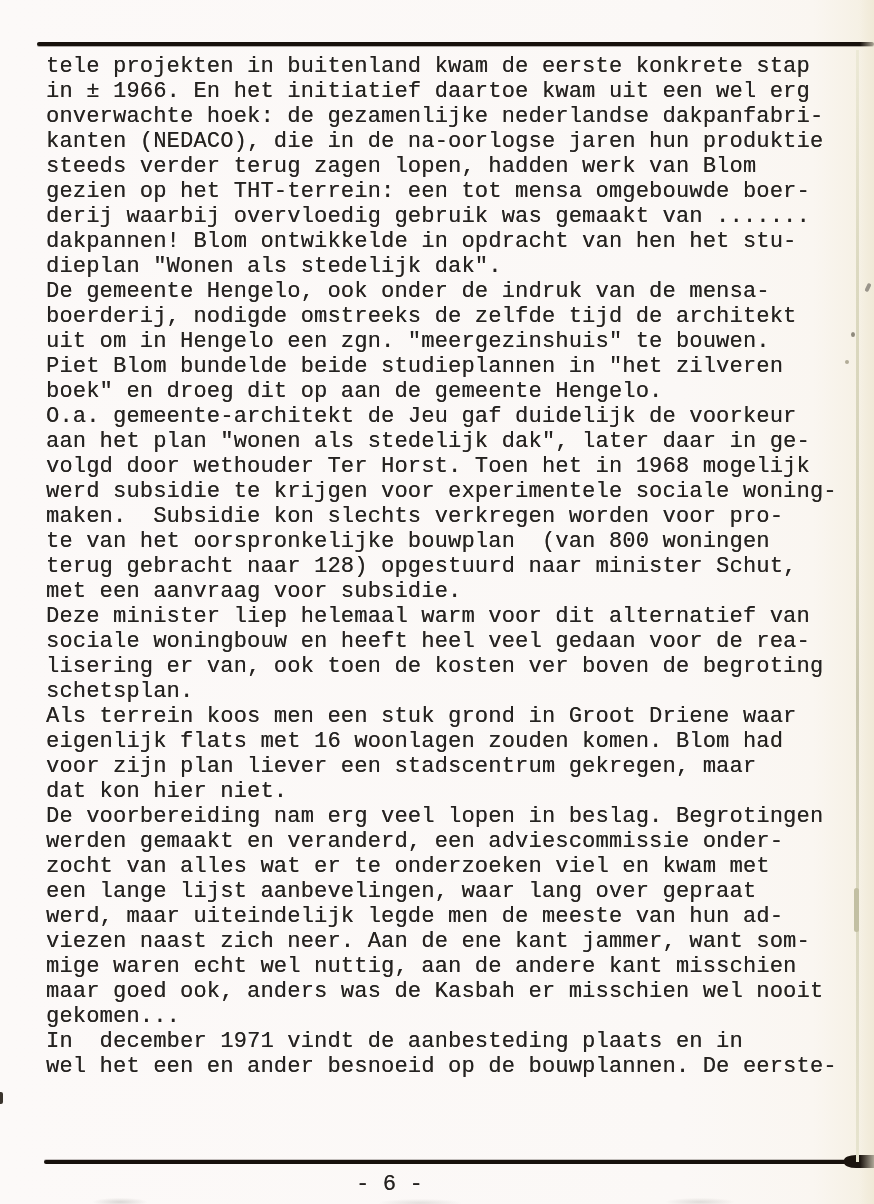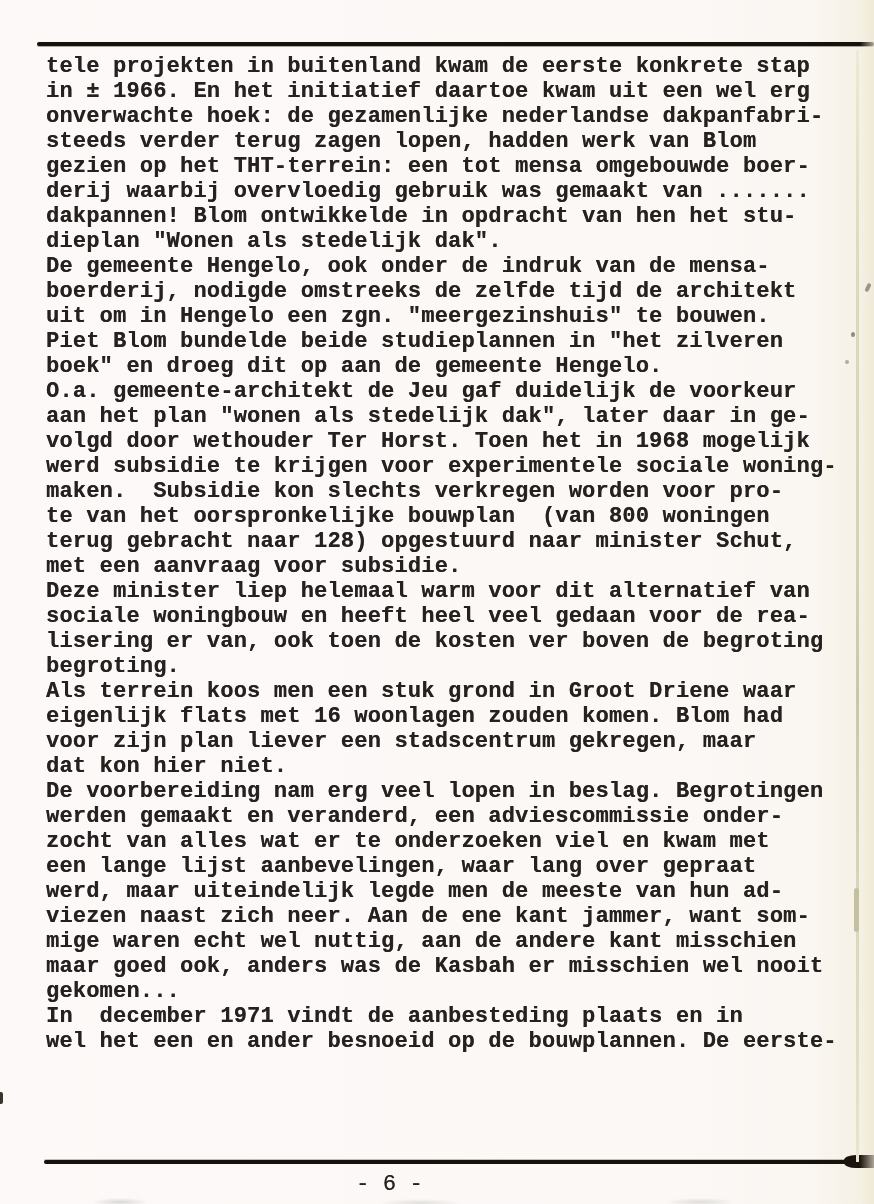--- a/index.html
+++ b/index.html
@@ -49,21 +49,20 @@
   }
   
   .text-block {
     position: absolute;
     left: 46px;
     top: 54px;
     font-size: 22px;
     line-height: 25px;
     letter-spacing: 0.2px;
     text-shadow: 0.2px 0.3px 0.6px rgba(35,28,22,0.7);
-    font-weight: bold;
   }
   .line {
     white-space: pre;
     height: 25px;
   }
   .page-number {
     position: absolute;
     left: 356px;
     top: 1172px;
     font-size: 22px;
@@ -130,20 +129,21 @@
 <body>
 
 <div class="page">
 
   <div class="rule top"></div>
 
   <div class="text-block">
       <div class="line">tele projekten in buitenland kwam de eerste konkrete stap</div>
       <div class="line">in ± 1966. En het initiatief daartoe kwam uit een wel erg</div>
       <div class="line">onverwachte hoek: de gezamenlijke nederlandse dakpanfabri-</div>
+      <div class="line">kanten (NEDACO), die in de na-oorlogse jaren hun produktie</div>
       <div class="line">steeds verder terug zagen lopen, hadden werk van Blom</div>
       <div class="line">gezien op het THT-terrein: een tot mensa omgebouwde boer-</div>
       <div class="line">derij waarbij overvloedig gebruik was gemaakt van .......</div>
       <div class="line">dakpannen! Blom ontwikkelde in opdracht van hen het stu-</div>
       <div class="line">dieplan "Wonen als stedelijk dak".</div>
       <div class="line">De gemeente Hengelo, ook onder de indruk van de mensa-</div>
       <div class="line">boerderij, nodigde omstreeks de zelfde tijd de architekt</div>
       <div class="line">uit om in Hengelo een zgn. "meergezinshuis" te bouwen.</div>
       <div class="line">Piet Blom bundelde beide studieplannen in "het zilveren</div>
       <div class="line">boek" en droeg dit op aan de gemeente Hengelo.</div>
@@ -151,21 +151,21 @@
       <div class="line">aan het plan "wonen als stedelijk dak", later daar in ge-</div>
       <div class="line">volgd door wethouder Ter Horst. Toen het in 1968 mogelijk</div>
       <div class="line">werd subsidie te krijgen voor experimentele sociale woning-</div>
       <div class="line">maken.  Subsidie kon slechts verkregen worden voor pro-</div>
       <div class="line">te van het oorspronkelijke bouwplan  (van 800 woningen</div>
       <div class="line">terug gebracht naar 128) opgestuurd naar minister Schut,</div>
       <div class="line">met een aanvraag voor subsidie.</div>
       <div class="line">Deze minister liep helemaal warm voor dit alternatief van</div>
       <div class="line">sociale woningbouw en heeft heel veel gedaan voor de rea-</div>
       <div class="line">lisering er van, ook toen de kosten ver boven de begroting</div>
-      <div class="line">begroting.</div>
+      <div class="line">schetsplan.</div>
       <div class="line">Als terrein koos men een stuk grond in Groot Driene waar</div>
       <div class="line">eigenlijk flats met 16 woonlagen zouden komen. Blom had</div>
       <div class="line">voor zijn plan liever een stadscentrum gekregen, maar</div>
       <div class="line">dat kon hier niet.</div>
       <div class="line">De voorbereiding nam erg veel lopen in beslag. Begrotingen</div>
       <div class="line">werden gemaakt en veranderd, een adviescommissie onder-</div>
       <div class="line">zocht van alles wat er te onderzoeken viel en kwam met</div>
       <div class="line">een lange lijst aanbevelingen, waar lang over gepraat</div>
       <div class="line">werd, maar uiteindelijk legde men de meeste van hun ad-</div>
       <div class="line">viezen naast zich neer. Aan de ene kant jammer, want som-</div>

